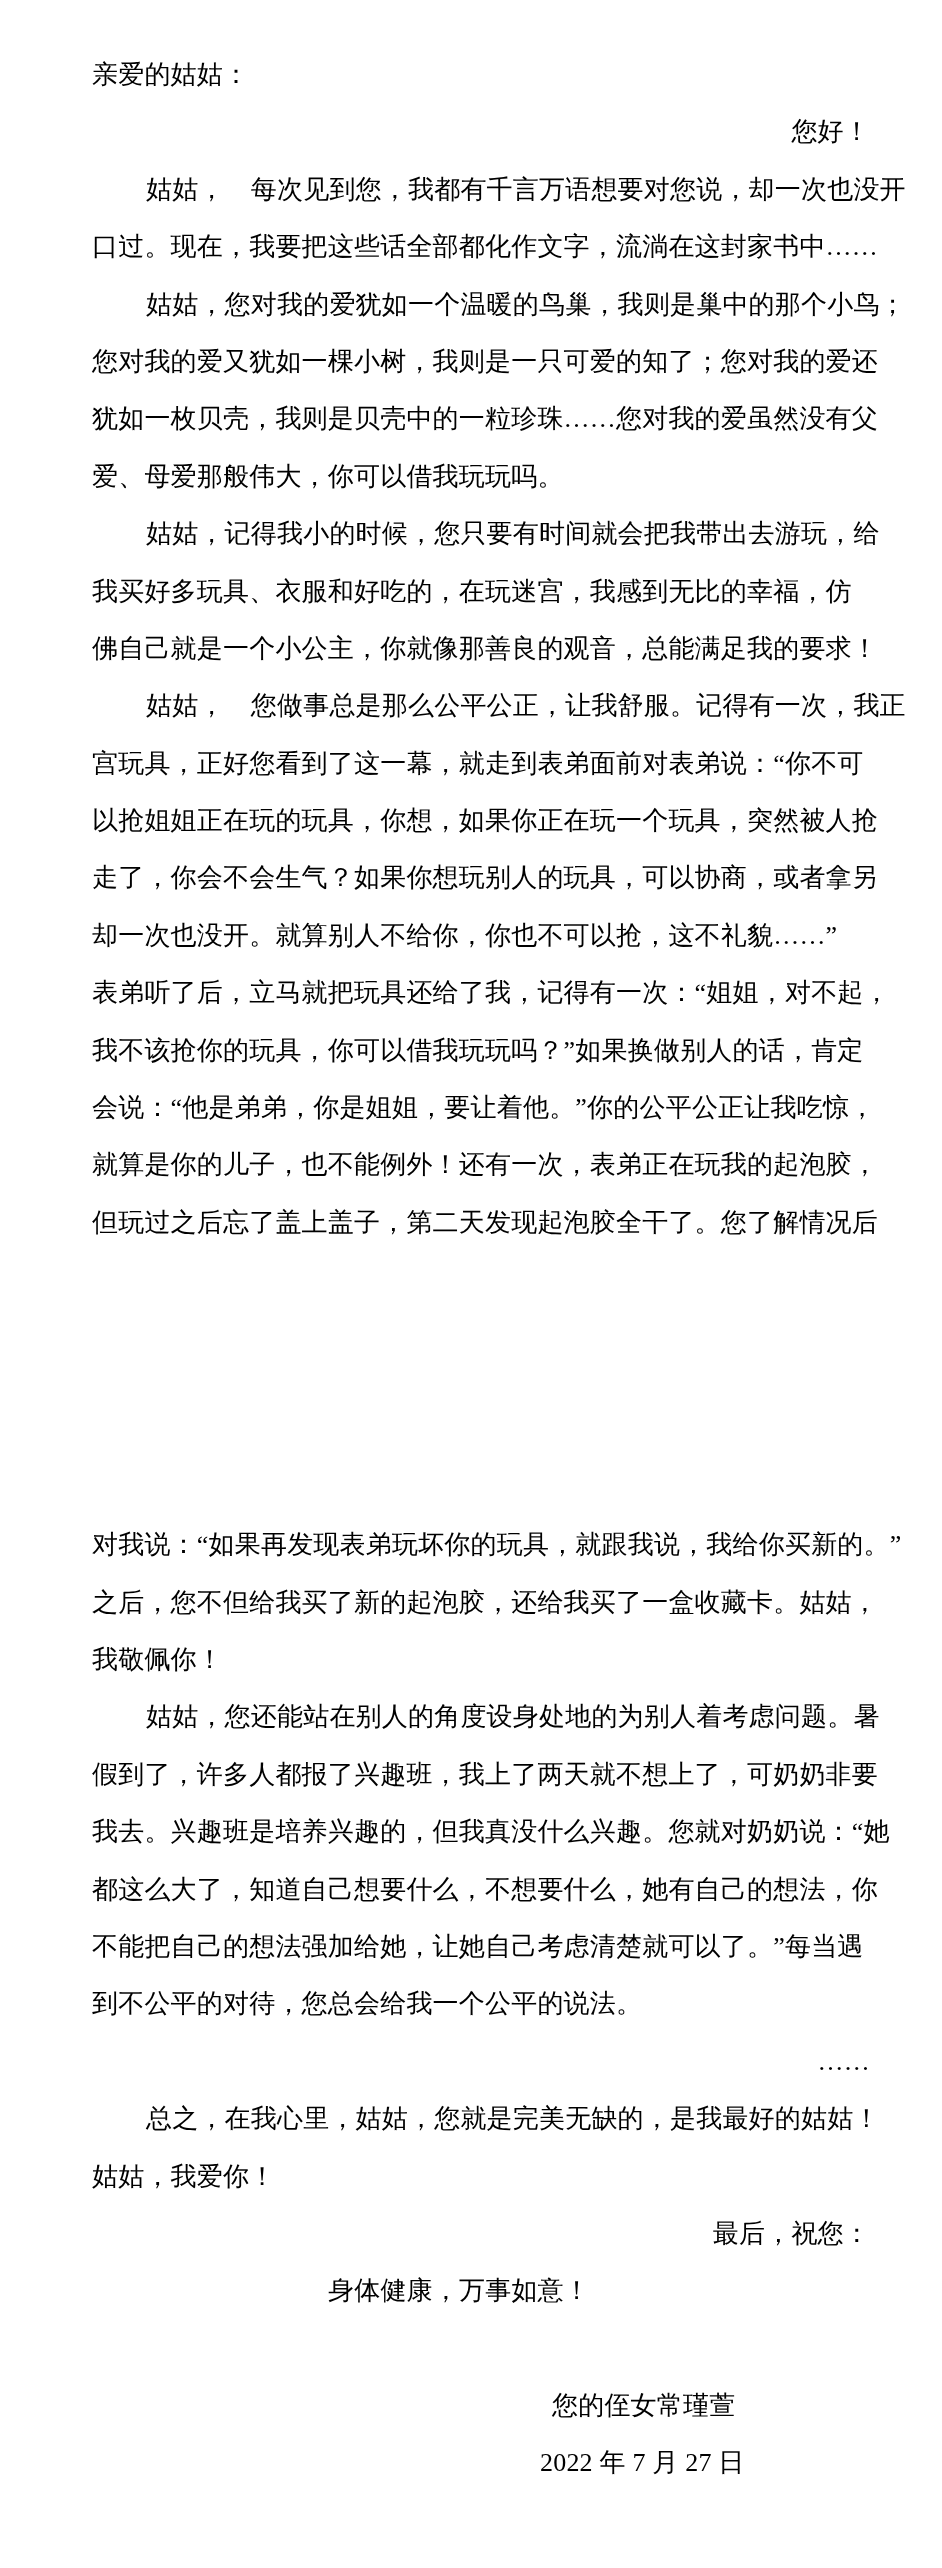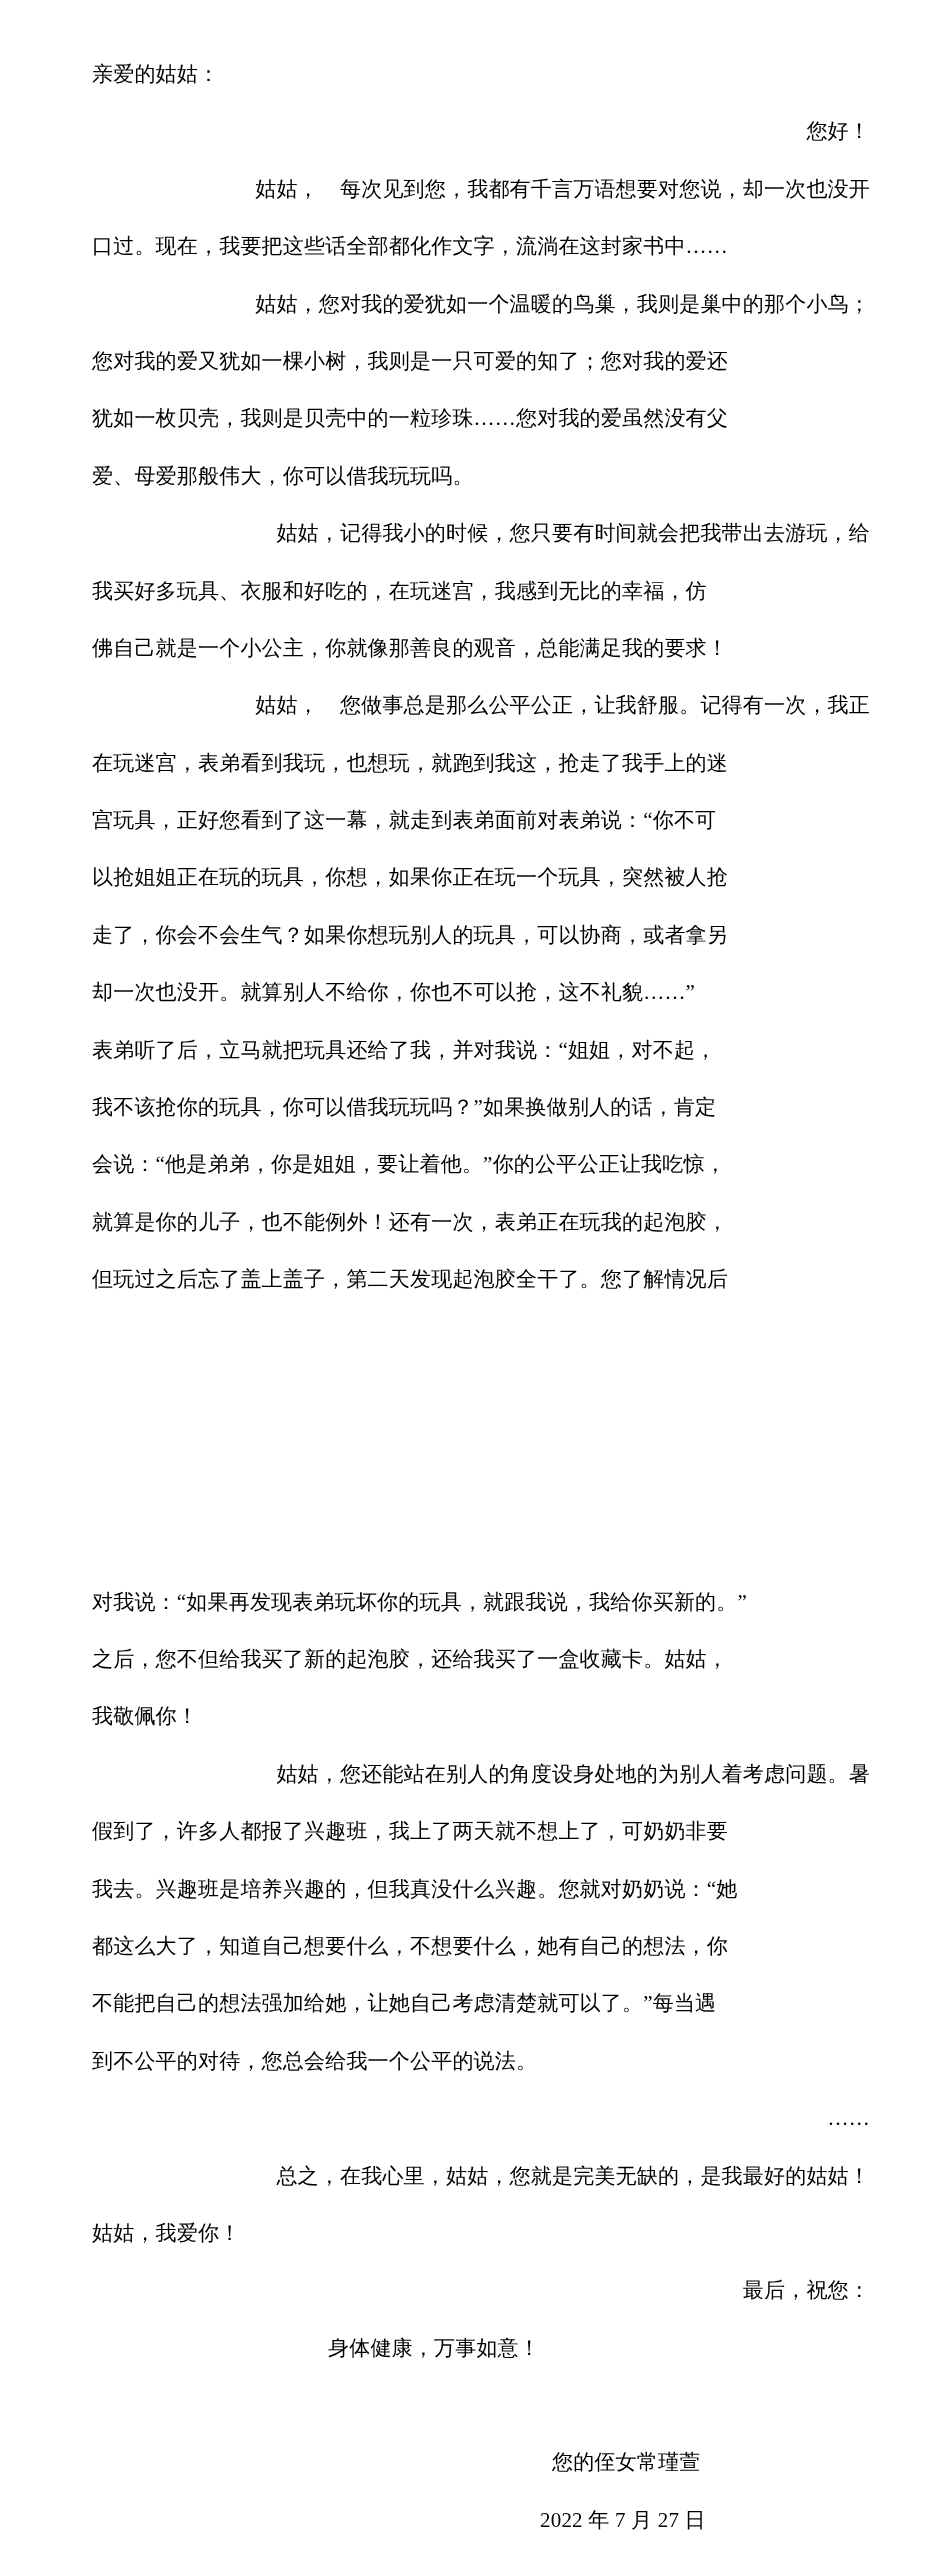--- a/index.html
+++ b/index.html
@@ -12,21 +12,21 @@
     font-family: "Liberation Serif", "DejaVu Serif", serif;
     color: #000000;
   }
   .content {
     position: absolute;
     left: 92px;
     top: 46px;
     width: 778px;
   }
   .line {
-    font-size: 21px;
+    font-size: 26px;
     line-height: 57.4px;
     height: 57.4px;
     white-space: nowrap;
     letter-spacing: 0.2px;
   }
   .ind   { padding-left: 54px; text-align: right; }    
   .ind6  { padding-left: 236px; }   
   .sig   { padding-left: 460px; margin-top: 57.4px; } 
   .date  { padding-left: 448px; }
   .pagegap { height: 265px; }       
@@ -46,26 +46,25 @@
     <div class="line ind">姑姑，您对我的爱犹如一个温暖的鸟巢，我则是巢中的那个小鸟；</div>
     <div class="line">您对我的爱又犹如一棵小树，我则是一只可爱的知了；您对我的爱还</div>
     <div class="line">犹如一枚贝壳，我则是贝壳中的一粒珍珠……您对我的爱虽然没有父</div>
     <div class="line">爱、母爱那般伟大，你可以借我玩玩吗。</div>
 
     <div class="line ind">姑姑，记得我小的时候，您只要有时间就会把我带出去游玩，给</div>
     <div class="line">我买好多玩具、衣服和好吃的，在玩迷宫，我感到无比的幸福，仿</div>
     <div class="line">佛自己就是一个小公主，你就像那善良的观音，总能满足我的要求！</div>
 
     <div class="line ind">姑姑，　您做事总是那么公平公正，让我舒服。记得有一次，我正</div>
-    <div class="line">在玩迷宫，表弟看到我玩，也想玩，就跑到我这，抢走了我手上的迷</div>
     <div class="line">宫玩具，正好您看到了这一幕，就走到表弟面前对表弟说：“你不可</div>
     <div class="line">以抢姐姐正在玩的玩具，你想，如果你正在玩一个玩具，突然被人抢</div>
     <div class="line">走了，你会不会生气？如果你想玩别人的玩具，可以协商，或者拿另</div>
     <div class="line">却一次也没开。就算别人不给你，你也不可以抢，这不礼貌……”</div>
-    <div class="line">表弟听了后，立马就把玩具还给了我，并对我说：“姐姐，对不起，</div>
+    <div class="line">表弟听了后，立马就把玩具还给了我，记得有一次：“姐姐，对不起，</div>
     <div class="line">我不该抢你的玩具，你可以借我玩玩吗？”如果换做别人的话，肯定</div>
     <div class="line">会说：“他是弟弟，你是姐姐，要让着他。”你的公平公正让我吃惊，</div>
     <div class="line">就算是你的儿子，也不能例外！还有一次，表弟正在玩我的起泡胶，</div>
     <div class="line">但玩过之后忘了盖上盖子，第二天发现起泡胶全干了。您了解情况后</div>
 
     <div class="pagegap"></div>
 
     <div class="line">对我说：“如果再发现表弟玩坏你的玩具，就跟我说，我给你买新的。”</div>
     <div class="line">之后，您不但给我买了新的起泡胶，还给我买了一盒收藏卡。姑姑，</div>
     <div class="line">我敬佩你！</div>

